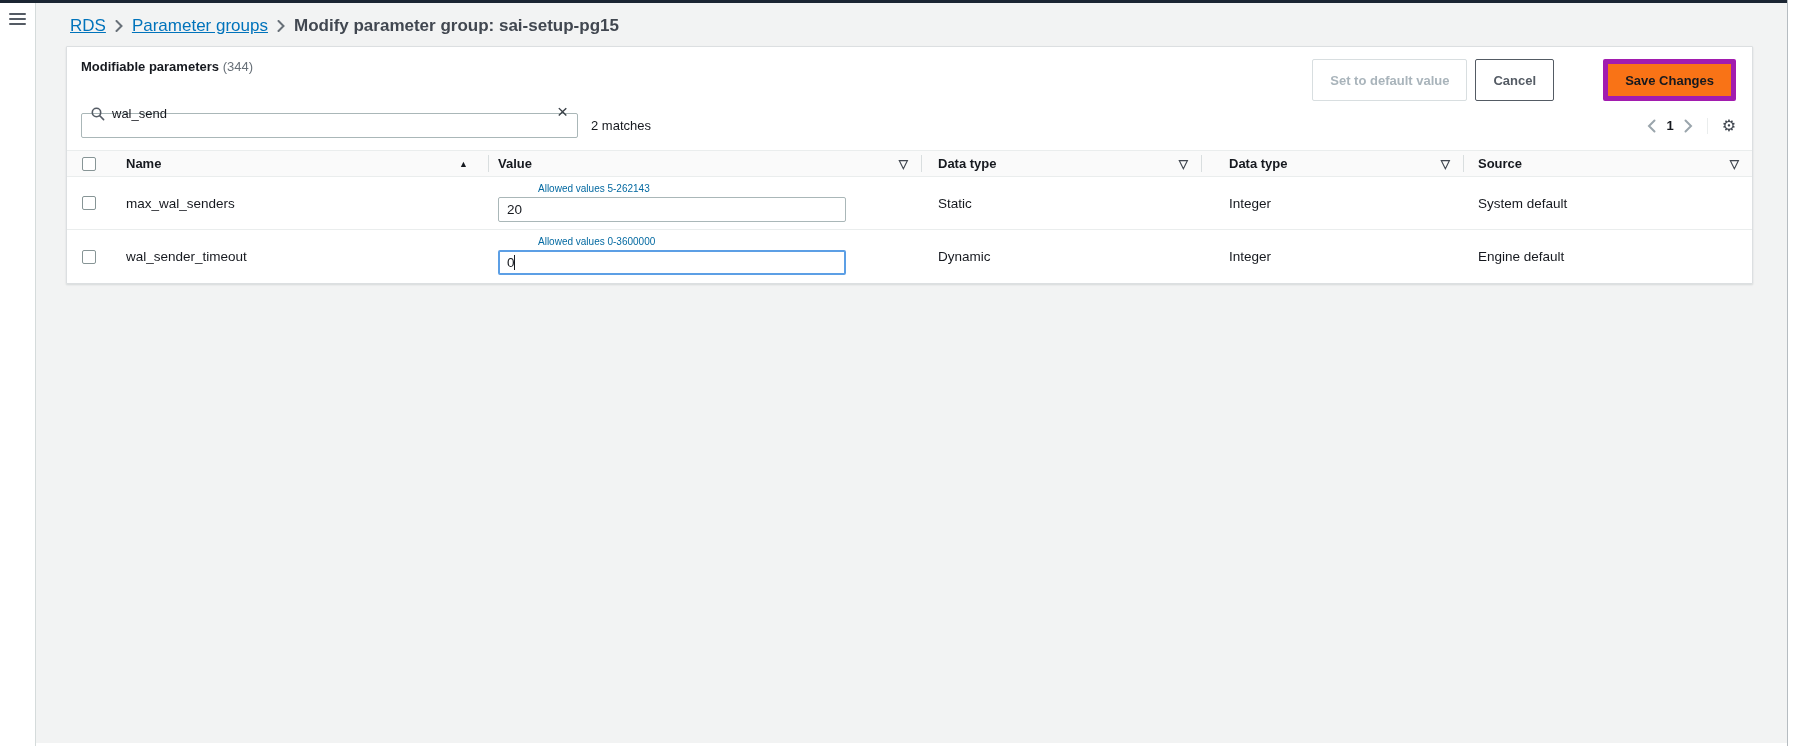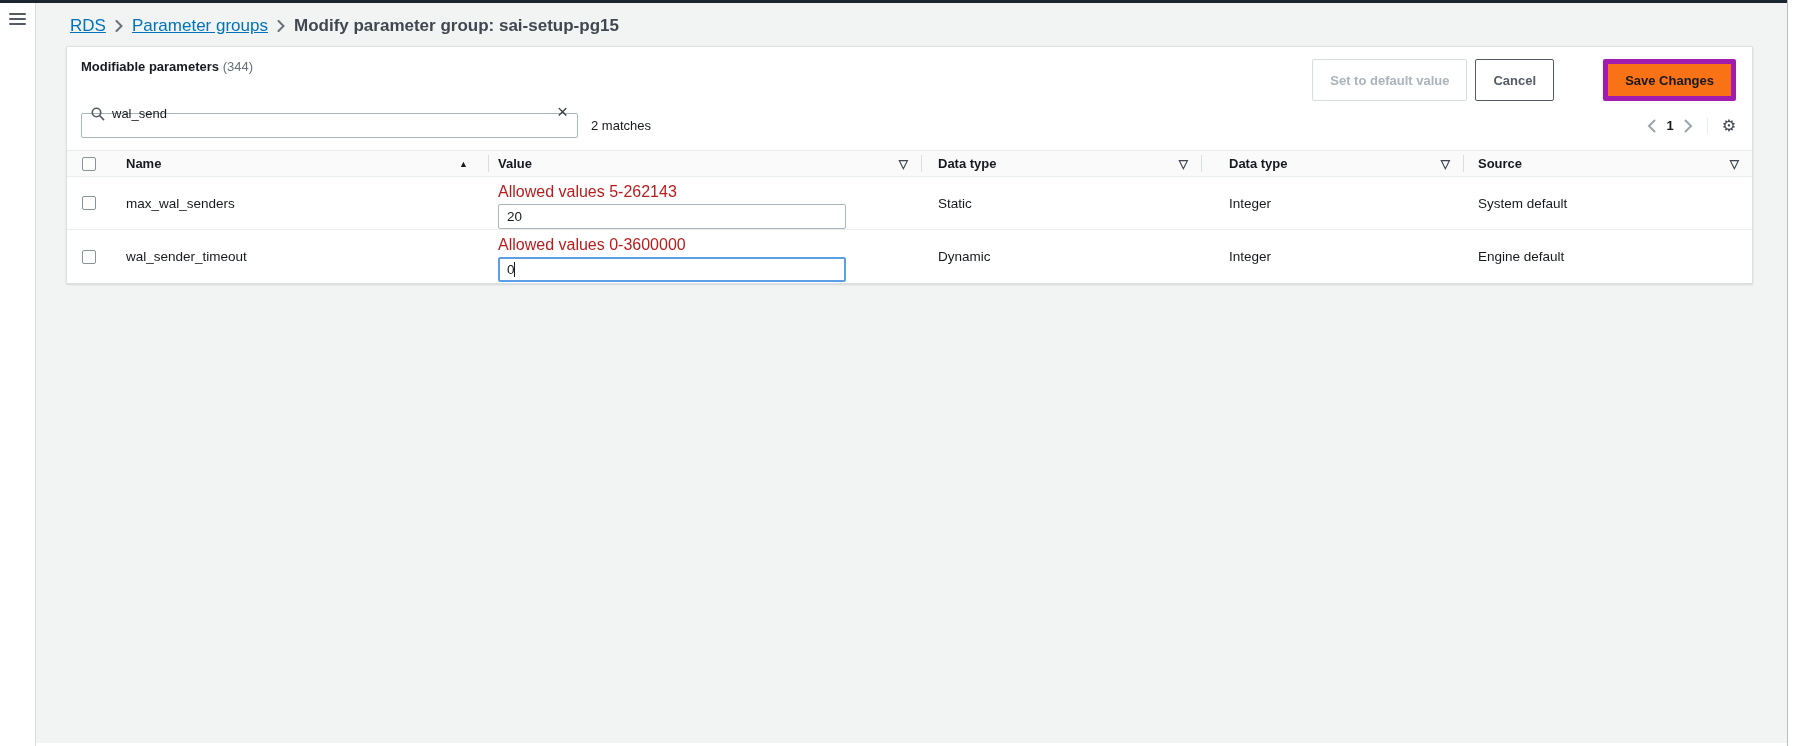--- a/index.html
+++ b/index.html
@@ -123,21 +123,21 @@
 
   .checkbox {
     width: 14px; height: 14px; background: #fff;
     border: 1px solid #879596; border-radius: 2px; cursor: pointer;
   }
   .tr .col-name, .tr .col-apply, .tr .col-dtype, .tr .col-source {
     display: flex; align-items: center; font-size: 13.5px; color: #16191f;
   }
 
   .tr .col-value { padding: 6px 0 0 10px; }
-  .allowed { font-size: 16px; color: #b91c1c; }
+  .allowed { font-size: 10px; color: #0369a1; margin-left: 40px; }
   .input-wrap { position: relative; margin-top: 3px; width: 348px; }
   .value-input {
     width: 100%; height: 25px; border: 1px solid #aab7b8; border-radius: 2px;
     font-size: 13.5px; font-family: "Liberation Sans", sans-serif; color: #16191f;
     padding: 0 8px; outline: none; background: #fff;
   }
   .value-input.focused { border: 2px solid #5c9fe5; padding: 0 7px; }
   .input-wrap.show-caret::after {
     content: ""; position: absolute; left: 16px; top: 5px; width: 1px; height: 15px;
     background: #16191f;

